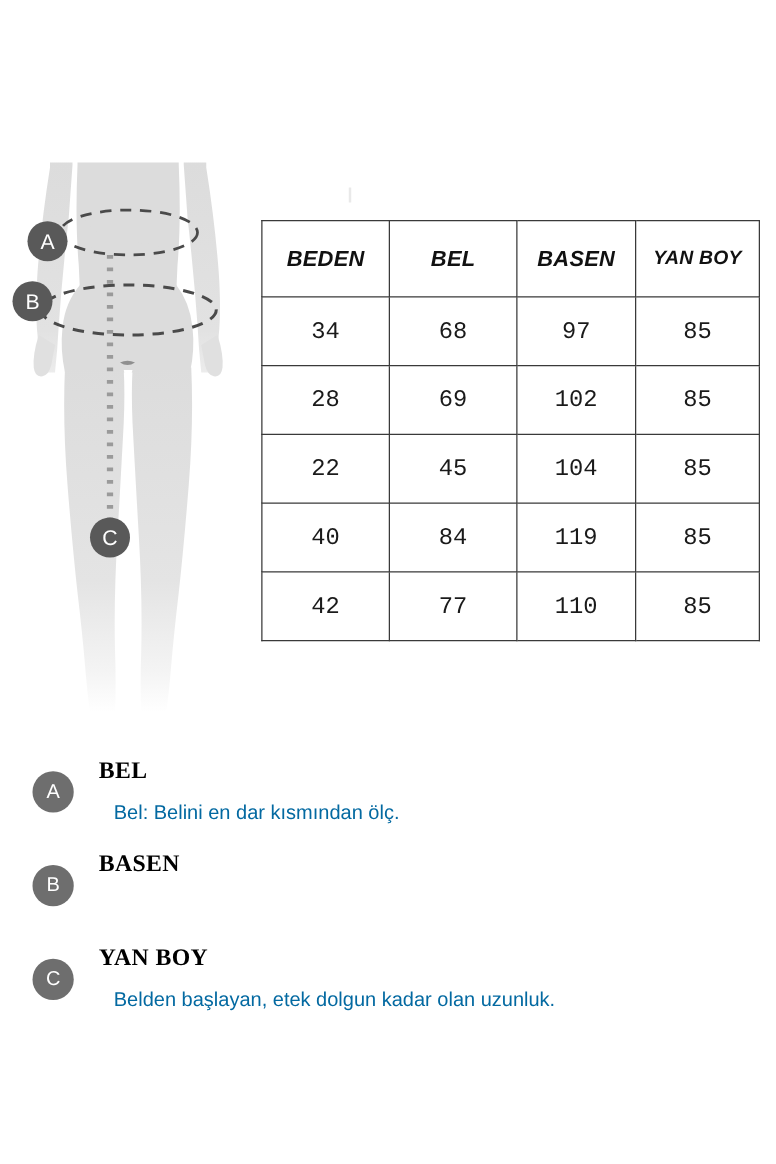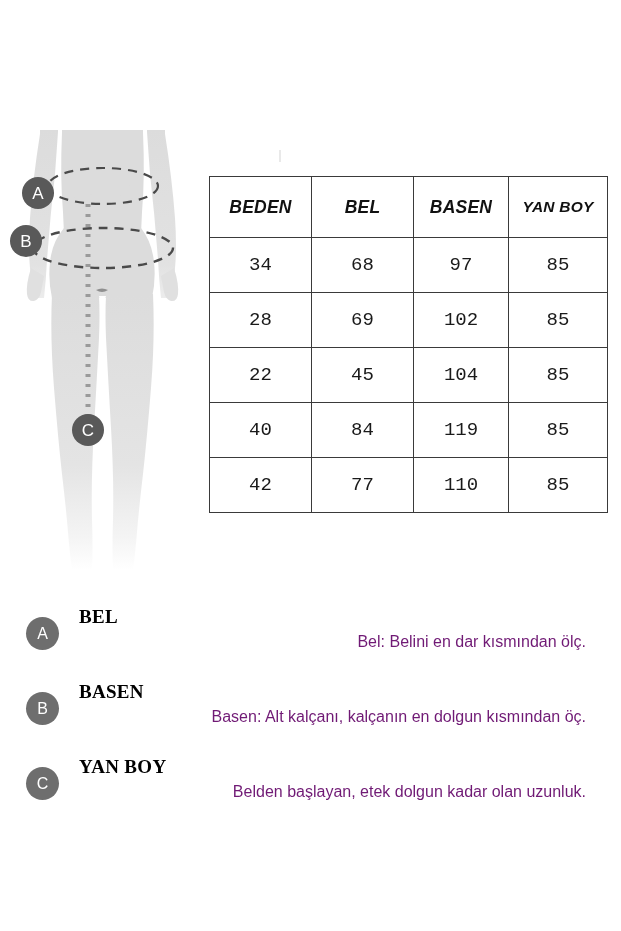--- a/index.html
+++ b/index.html
@@ -118,24 +118,23 @@
     font-weight: bold;
     font-size: 19px;
     color: #000000;
     letter-spacing: .3px;
     margin: 0 0 3px 0;
     line-height: 22px;
   }
   .legend-desc {
     font-family: "Liberation Sans", sans-serif;
     font-size: 16px;
-    color: #701a75;
+    color: #0369a1;
     line-height: 21px;
-    margin: 0;
-    text-align: right;
+    margin: 12px;
   }
 </style>
 </head>
 <body>
 
 <div id="figure-panel">
   <svg id="figure-svg" width="205" height="480" viewBox="0 0 205 480">
     <defs>
       <linearGradient id="legFade" x1="0" y1="0" x2="0" y2="1">
         <stop offset="0%" stop-color="#dcdcdc"></stop>
@@ -277,21 +276,20 @@
 
   <div class="legend-row">
     <div class="legend-badge">A</div>
     <p class="legend-title">BEL</p>
     <p class="legend-desc">Bel: Belini en dar kısmından ölç.</p>
   </div>
 
   <div class="legend-row">
     <div class="legend-badge">B</div>
     <p class="legend-title">BASEN</p>
-    <p class="legend-desc">Basen: Alt kalçanı, kalçanın en dolgun kısmından öç.</p>
   </div>
 
   <div class="legend-row">
     <div class="legend-badge">C</div>
     <p class="legend-title">YAN BOY</p>
     <p class="legend-desc">Belden başlayan, etek dolgun kadar olan uzunluk.</p>
   </div>
 
 </div>
 

